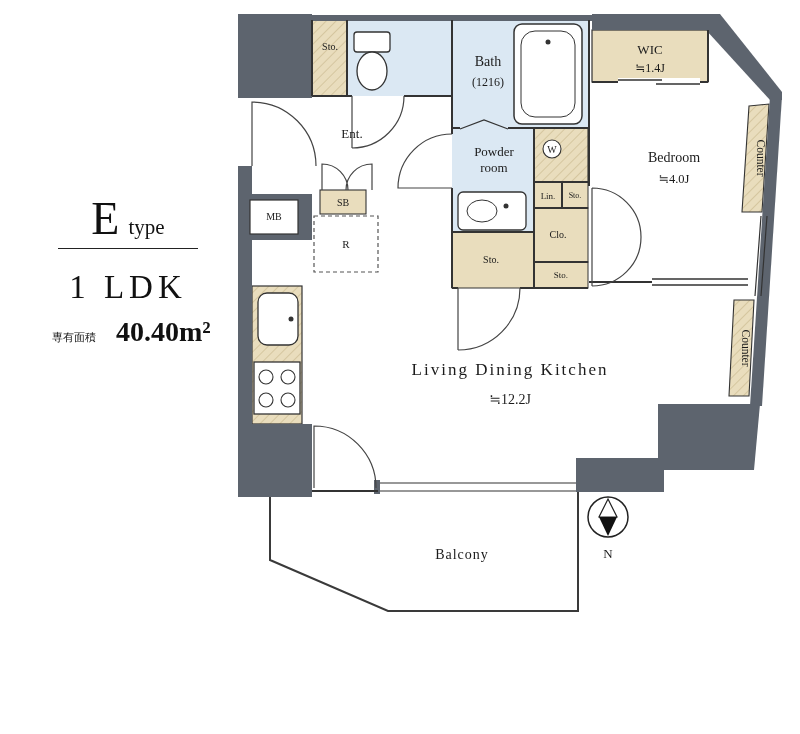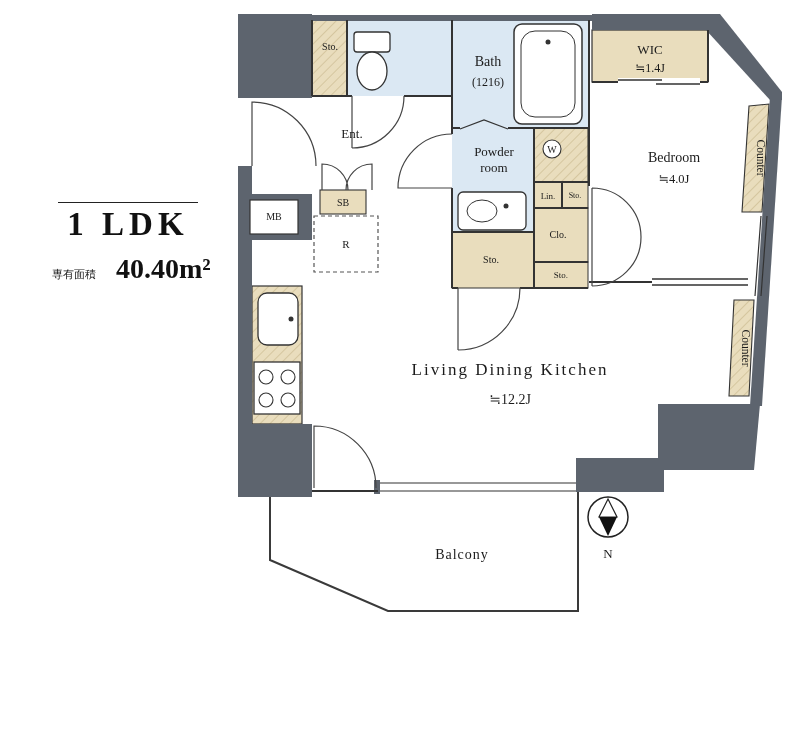--- a/index.html
+++ b/index.html
@@ -6,31 +6,34 @@
   .stage{position:relative;width:800px;height:734px;background:#fff;overflow:hidden;
          font-family:"Liberation Serif",serif;color:#111;}
   svg text{font-family:"Liberation Serif",serif;fill:#1b1b1b;}
   .plan-svg{position:absolute;left:0;top:0;}
   
   .info{position:absolute;left:52px;top:196px;width:152px;text-align:center;}
   .type-line{line-height:1;}
   .type-main{font-size:46px;letter-spacing:2px;}
   .type-sub{font-size:21px;margin-left:7px;}
   .rule{border-top:1.6px solid #222;margin:6px 6px 0 6px;}
-  .layout{font-size:33px;letter-spacing:5px;margin-top:3px;font-weight:bold;}
+  .layout{font-size:33px;letter-spacing:5px;margin-top:20px;}
   .area{margin-top:10px;white-space:nowrap;}
   .area-label{font-size:11px;margin-right:20px;}
   .area-value{font-size:28px;font-weight:bold;}
 </style>
 </head>
 <body>
 
 <div class="stage">
 
   <div class="info">
+    <div class="type-line">
+      <span class="type-main">E</span><span class="type-sub">type</span>
+    </div>
     <div class="rule"></div>
     <div class="layout">1 LDK</div>
     <div class="area">
       <span class="area-label">専有面積</span><span class="area-value">40.40m²</span>
     </div>
   </div>
 
   <svg class="plan-svg" width="800" height="734" viewBox="0 0 800 734">
     <defs>
       <pattern id="hatch" width="7" height="7" patternUnits="userSpaceOnUse" patternTransform="rotate(45)">

